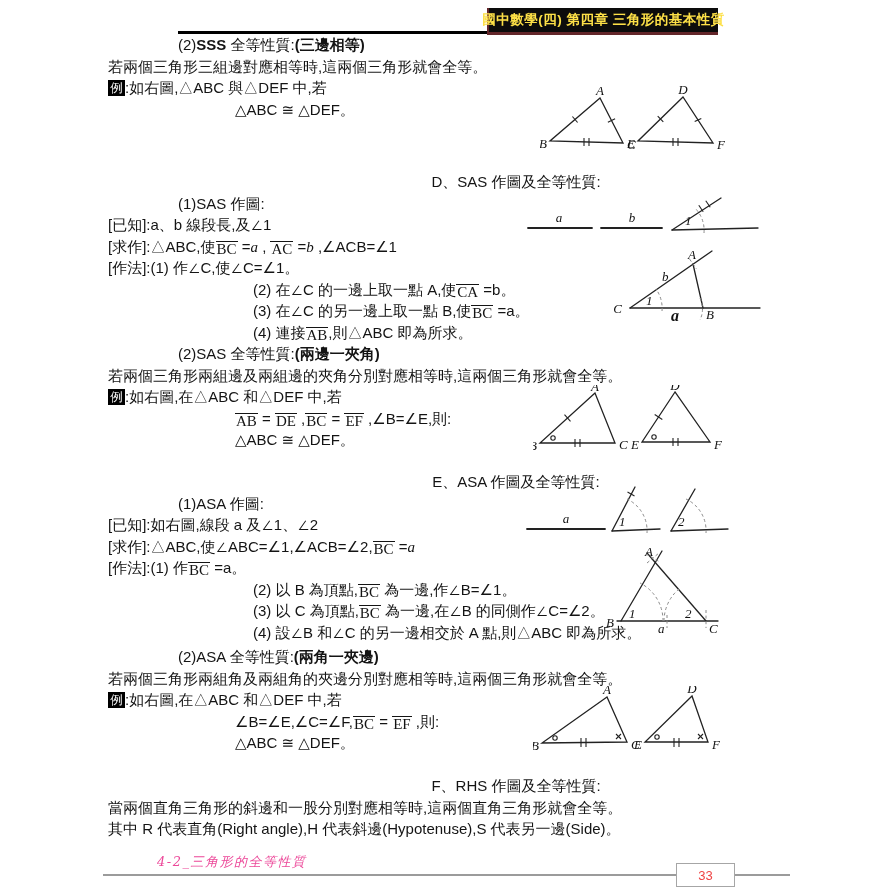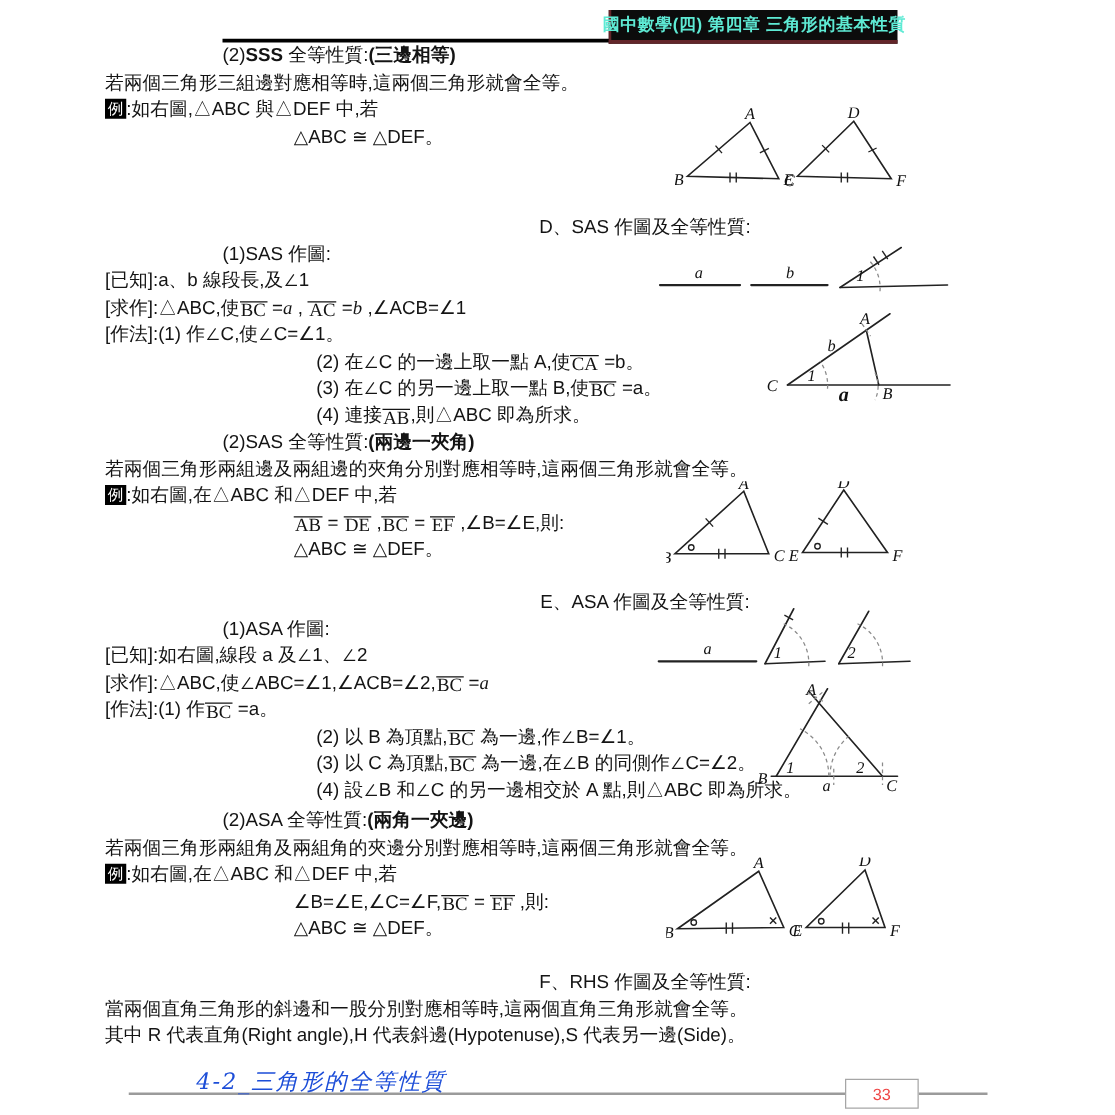--- a/index.html
+++ b/index.html
@@ -1,50 +1,50 @@
 <!DOCTYPE html>
 <html><head>
 <meta charset="utf-8">
 <style>
   html,body{margin:0;padding:0;background:#fff;}
   .page{position:relative;width:892px;height:892px;background:#fff;overflow:hidden;
         font-family:"Liberation Sans",sans-serif;color:#141414;font-size:15px;}
   
   .hdr-rule{position:absolute;left:178px;top:31px;width:310px;height:2.5px;background:#000;}
   .hdr-badge{position:absolute;left:487px;top:8px;width:229px;height:24px;background:#0c0c0c;
-             color:#5eead4;font-weight:bold;font-size:13.5px;display:flex;align-items:center;
+             color:#fde047;font-weight:bold;font-size:13.5px;display:flex;align-items:center;
              justify-content:center;border-bottom:3px solid #63262a;border-left:2px solid #63262a;
              letter-spacing:0.5px;white-space:nowrap;}
   
   .sec{position:absolute;left:0;width:892px;}
   .ln{line-height:21.5px;height:21.5px;white-space:nowrap;}
   .x0{padding-left:140px;text-align:center;}
   .x1{padding-left:178px;}
-  .x2{padding-left:84px;}
+  .x2{padding-left:84px;margin-left:24px;}
   .x3{padding-left:235px;}
   .x4{padding-left:253px;}
   .tk-txt{}
   .tk-b{font-weight:bold;}
   .tk-seg{font-family:"Liberation Serif",serif;display:inline-block;border-top:1.2px solid #141414;
           line-height:15px;padding:0 1px;margin-top:2px;vertical-align:-2px;}
   .tk-var{font-family:"Liberation Serif",serif;font-style:italic;}
   .tk-ex{display:inline-block;background:#000;color:#fff;width:17px;height:16px;line-height:16.5px;
          font-size:12.5px;text-align:center;vertical-align:1.5px;}
   
   .dg{position:absolute;}
   .dg svg{display:block;}
   .st{stroke:#222;stroke-width:1.3;fill:none;stroke-linecap:round;}
   .stt{stroke:#222;stroke-width:1.1;fill:none;}
   .dash{stroke:#8a8a8a;stroke-width:1;fill:none;stroke-dasharray:3,2.6;}
   .dl{font-family:"Liberation Serif",serif;font-style:italic;font-size:13px;fill:#111;}
   .dlb{font-family:"Liberation Serif",serif;font-style:italic;font-weight:bold;font-size:16px;fill:#111;}
   
   .ft-rule{position:absolute;left:103px;top:874px;width:687px;height:1.5px;background:#9b9b9b;}
   .ft-title{position:absolute;left:157px;top:853px;font-family:"DejaVu Serif",serif;font-style:italic;
-            font-size:18px;color:#1d4ed8;letter-spacing:1.5px;}
+            font-size:13px;color:#ec4899;letter-spacing:1.5px;}
   .ft-page{position:absolute;left:676px;top:863px;width:57px;height:22px;background:#fff;
            border:1.5px solid #a6a6a6;color:#ef4444;font-size:13px;display:flex;
            align-items:center;justify-content:center;z-index:3;}
 </style>
 </head>
 <body>
 
 <div class="page">
 
   <div class="hdr-rule"></div>

